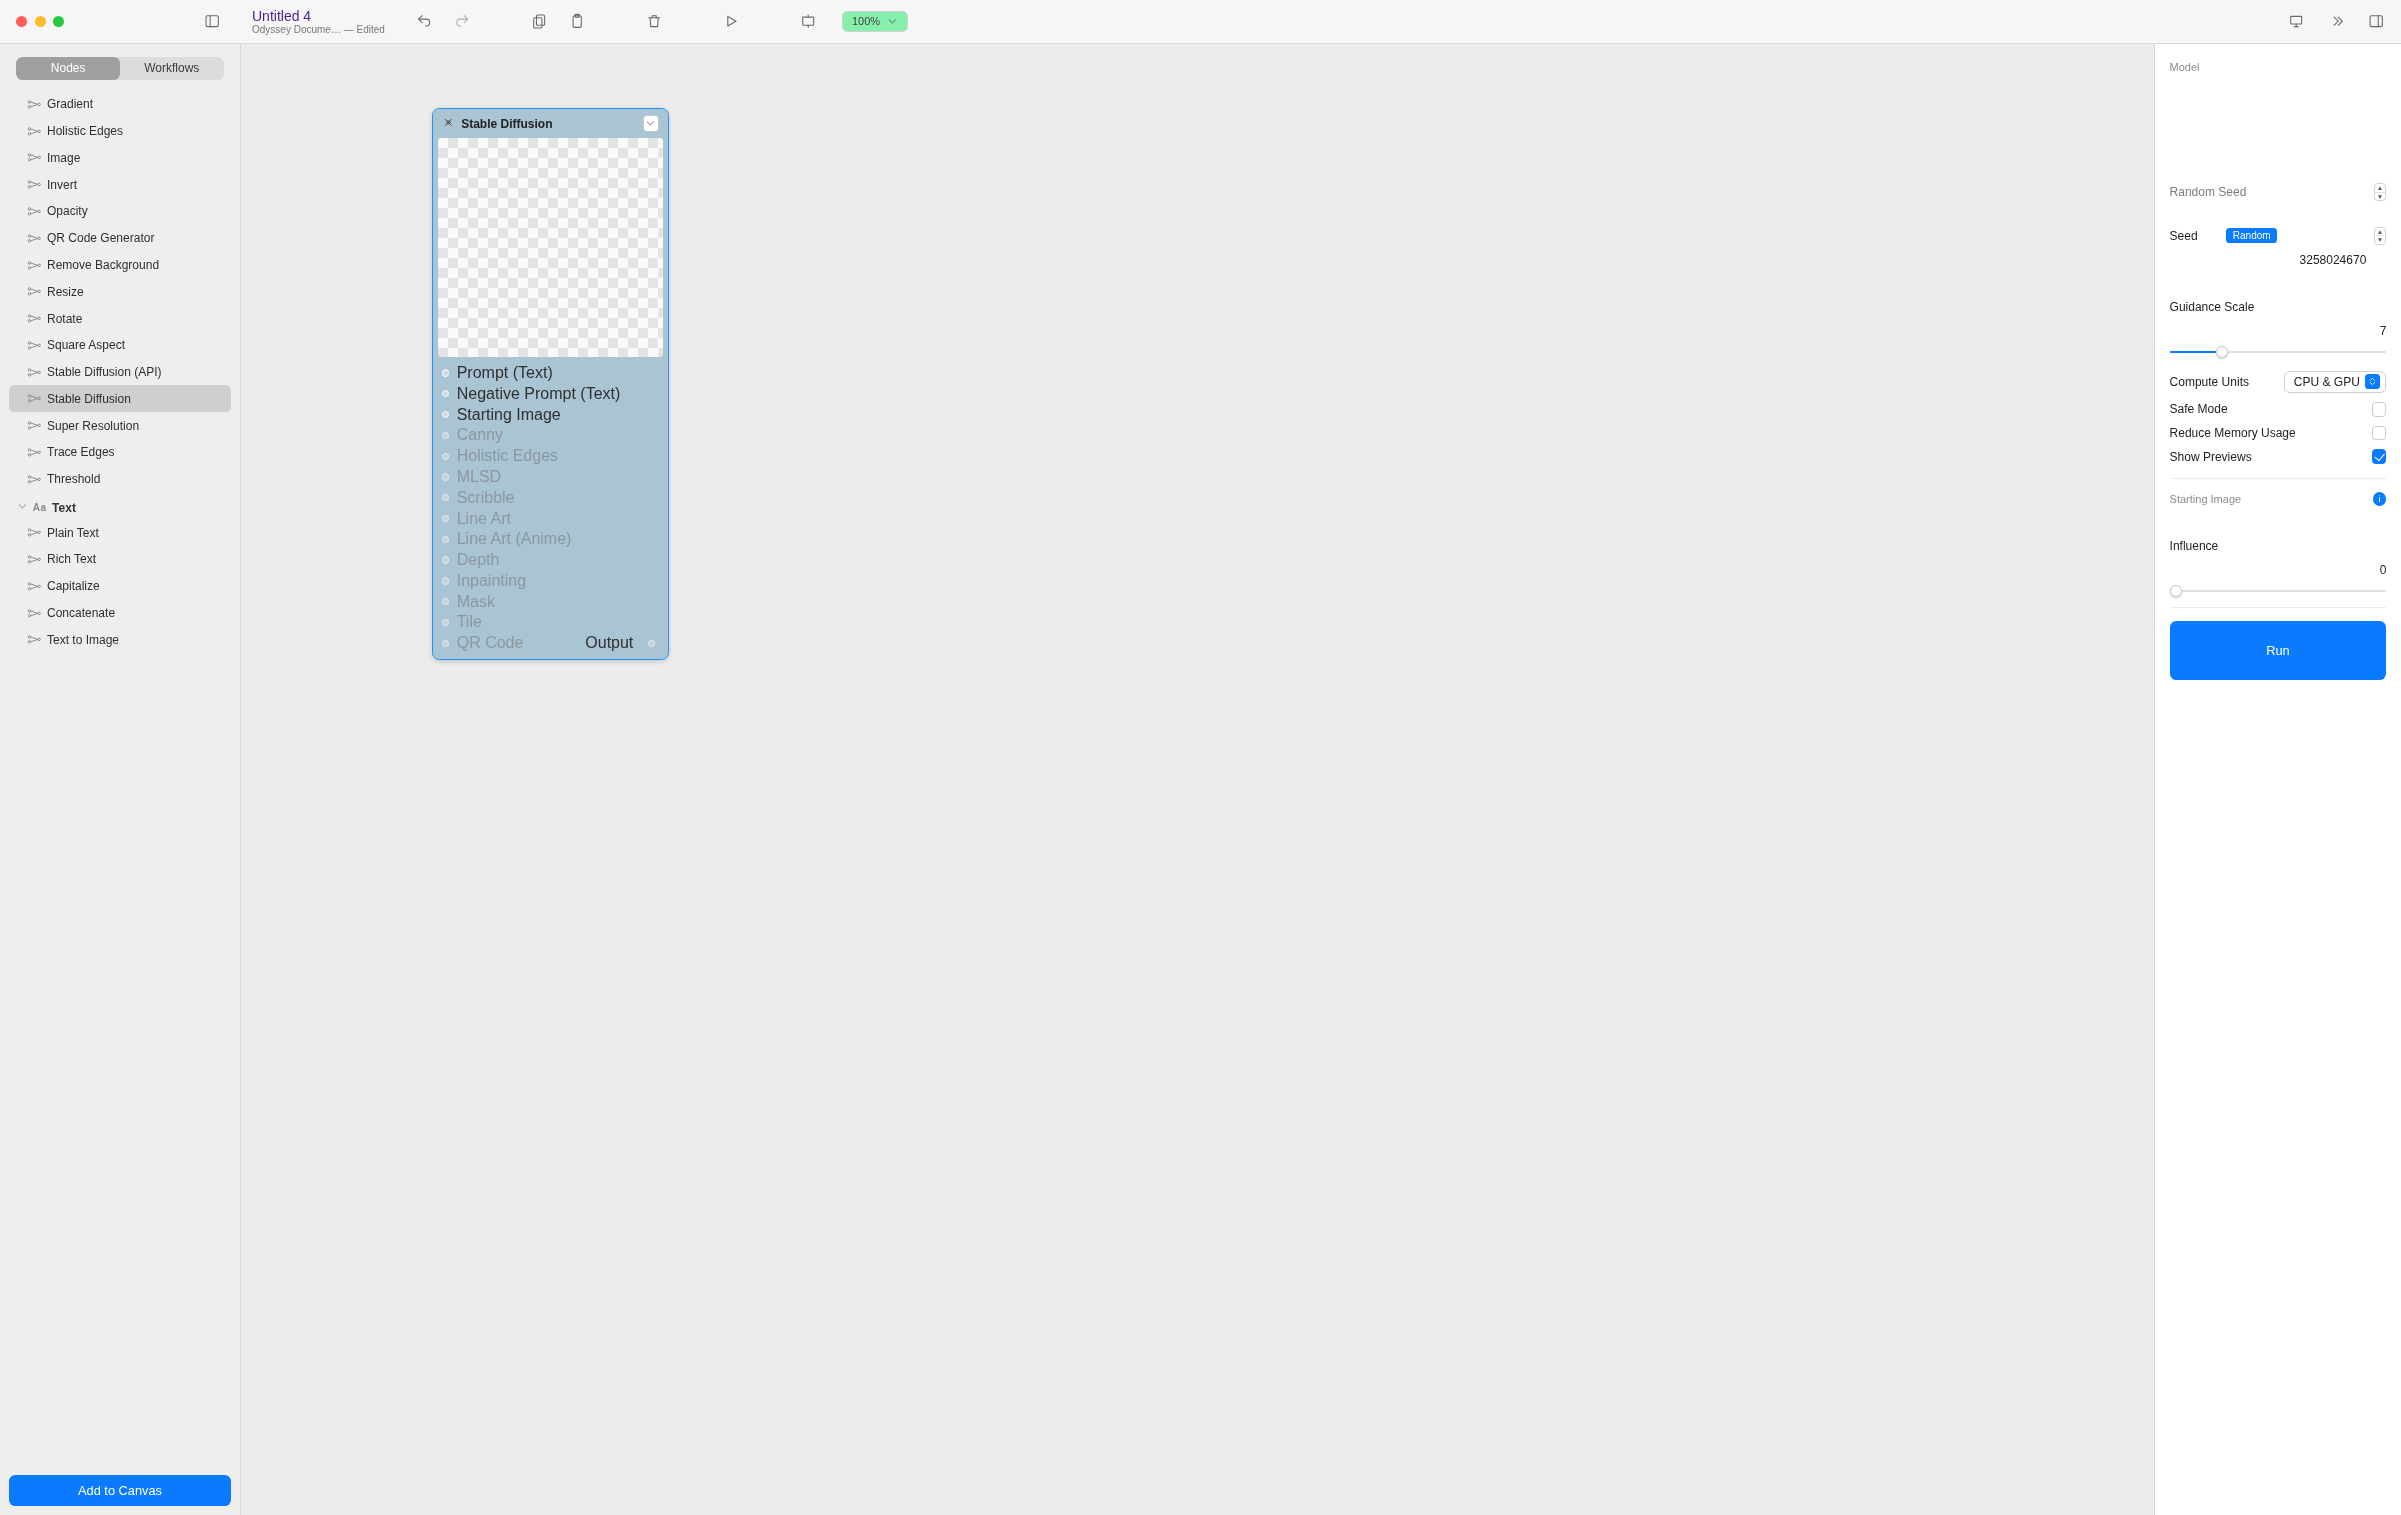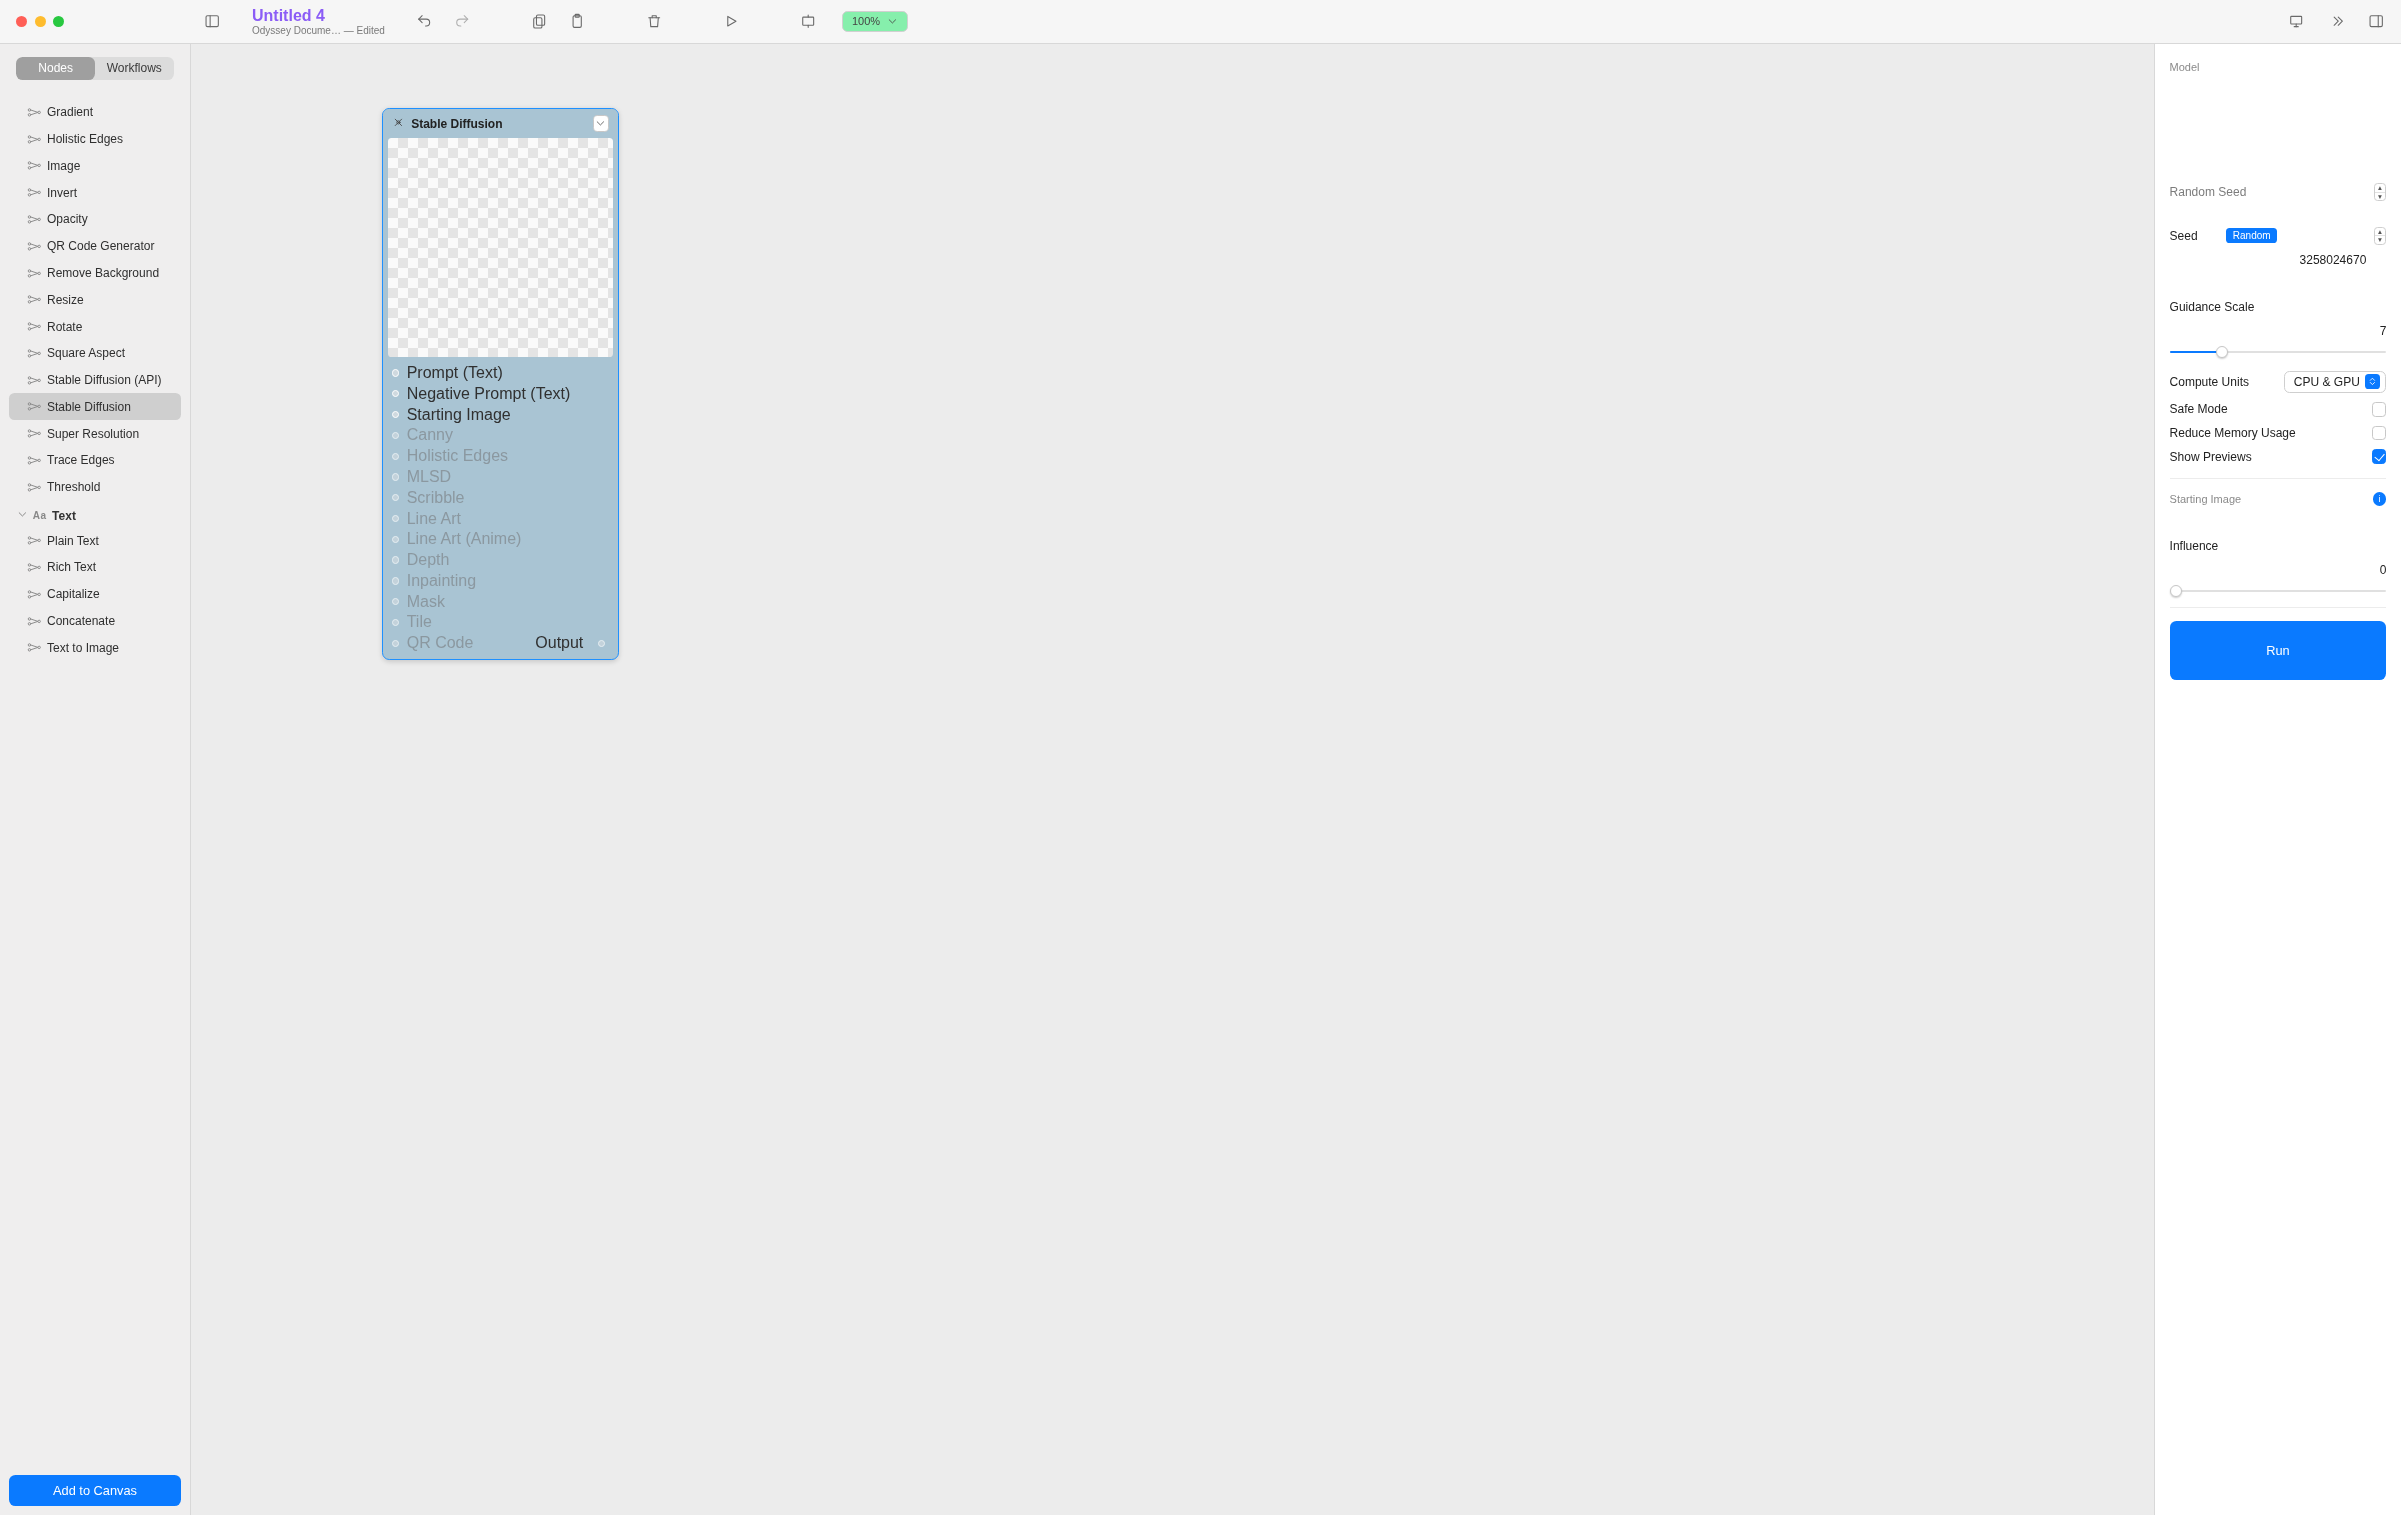--- a/index.html
+++ b/index.html
@@ -10,35 +10,35 @@
 .titlebar { display: flex; align-items: center; height: 44px; background: #f6f6f6; border-bottom: 0.9px solid #d8d8d8; }
 .traffic { display: flex; gap: 7.3px; padding-left: 16.4px; align-items: center; width: 241px; }
 .dot { width: 11px; height: 11px; border-radius: 50%; }
 .dot.red { background: #ff5f57; }
 .dot.amber { background: #febc2e; }
 .dot.green { background: #28c840; }
 .traffic .spacer { flex: 1; }
 .sidebar-toggle { width: 24px; height: 18px; margin-right: 16.4px; display:flex; align-items:center; justify-content:center; color:#6d6d6d; }
 
 .doc-block { display:flex; flex-direction:column; justify-content:center; padding-left:11px; min-width:155px; }
-.doc-title { font-weight:700; font-size:16px; color:#8b5cf6; }
+.doc-title { font-weight:400; font-size:14px; color:#4c1d95; }
 .doc-sub { font-size:10px; color:#7a7a7a; }
 
 .toolbar { flex:1; display:flex; align-items:center; gap:24px; padding-left:18px; }
 .tb-group { display:flex; gap:18px; }
 .tb-btn { width:20px; height:20px; display:flex; align-items:center; justify-content:center; color:#5a5a5a; opacity:.9; }
 .tb-sep { width:9px; }
 .zoom { display:flex; align-items:center; gap:5.5px; padding:3.6px 9px; border:0.9px solid #d0d0d0; border-radius:5.5px; background:#86efac; font-size:11px; color:#444; }
 .right-icons { margin-left:auto; display:flex; gap:20px; padding-right:14.6px; align-items:center; }
 
 
 .main { flex:1; display:flex; min-height:0; }
 
 
-.sidebar { width:191px; background:#efeeee; border-right:0.9px solid #d8d8d8; display:flex; flex-direction:column;gap:8px; }
+.sidebar { width:241px; background:#efeeee; border-right:0.9px solid #d8d8d8; display:flex; flex-direction:column; }
 .tab-switch { margin:12.8px 16.4px 7.3px; display:flex; background:#dcdcdc; border-radius:6.4px; overflow:hidden; }
 .tab-switch > div { flex:1; text-align:center; padding:4.6px 0; font-size:12px; color:#3a3a3a; }
 .tab-switch .active { background:#9f9f9f; color:#fff; border-radius:6.4px; }
 
 .node-tree { flex:1; overflow-y:auto; padding:3.6px 9px 9px 9px; }
 .tree-item { display:flex; align-items:center; gap:8.2px; padding:6.4px 9px 6.4px 38px; border-radius:5.5px; font-size:12px; color:#2f2f2f; position:relative; cursor:default; }
 .tree-item.selected { background:#cfcfcf; }
 .tree-item .node-glyph { position:absolute; left:18px; width:14.6px; height:12.8px; color:#8a8a8a; }
 .tree-section { display:flex; align-items:center; gap:5.5px; padding:7.3px 3.6px 3.6px 7.3px; font-size:12px; font-weight:600; color:#333; }
 .tree-section .chev { width:11px; color:#777; }

